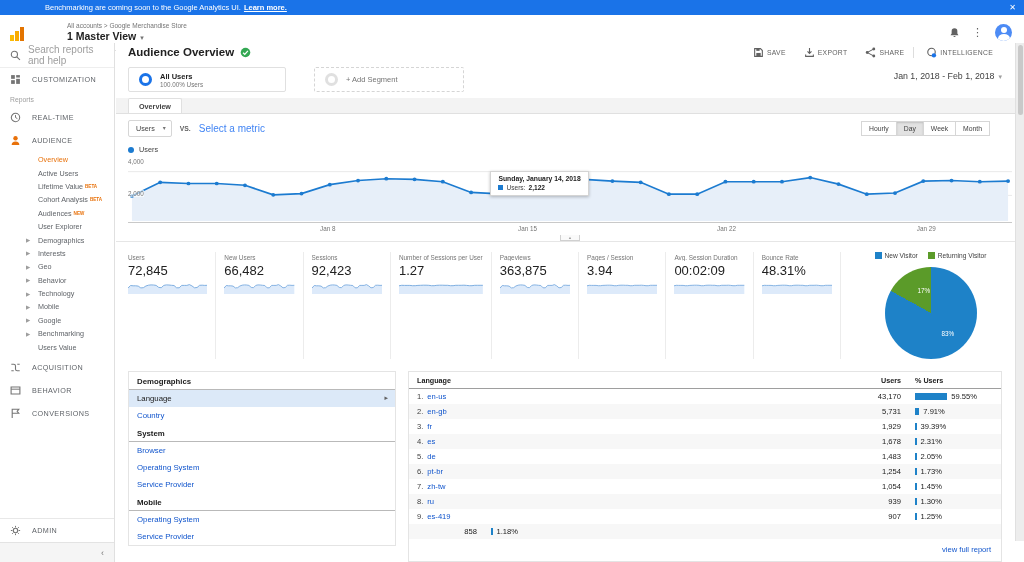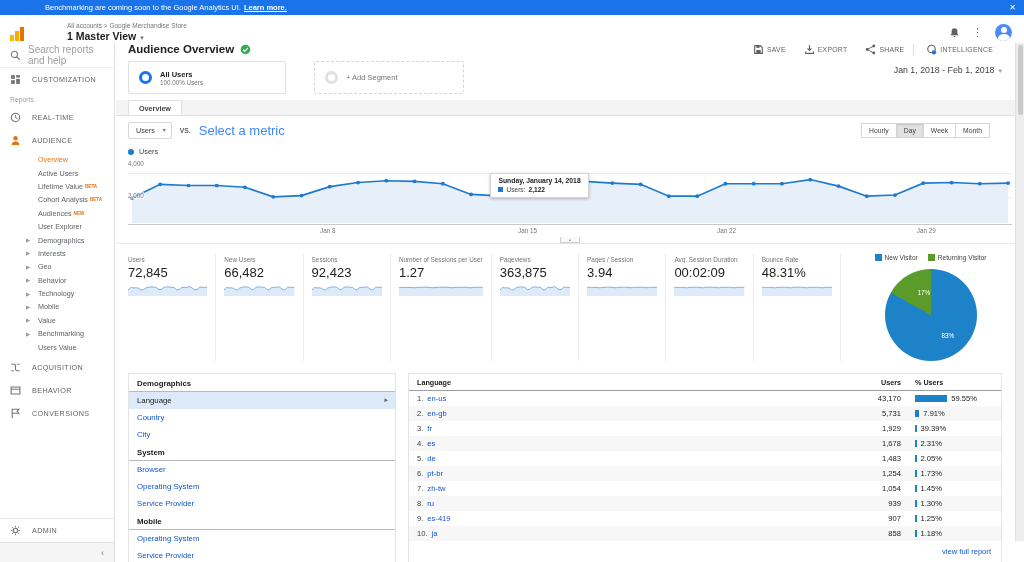--- a/index.html
+++ b/index.html
@@ -55,39 +55,39 @@
   .right-gutter .thumb { position:absolute; top:2px; left:1.5px; width:5px; height:70px; border-radius:3px; background:#c9c9c9; }
 
   .report-header { height:26px; display:flex; align-items:center; padding:0 22px 0 12px; }
   .report-title { font-size:11.5px; font-weight:bold; color:#212121; }
   .check-badge { width:11px; height:11px; margin-left:6px; }
   .toolbar { margin-left:auto; display:flex; align-items:center; }
   .tb-btn { display:flex; align-items:center; gap:3px; font-size:6.8px; color:#616161; letter-spacing:.3px; padding:0 9px; cursor:pointer; }
   .tb-btn.intel { border-left:1px solid #ddd; padding-left:12px; }
 
   .segment-row { display:flex; align-items:flex-start; padding:6px 22px 6px 12px; }
-  .seg-card { width:158px; height:33px; border:1px solid #e0e0e0; border-radius:2px; background:#fff; display:flex; align-items:center; gap:8px; padding:0 10px; cursor:pointer; }
+  .seg-card { width:158px; height:25px; border:1px solid #e0e0e0; border-radius:2px; background:#fff; display:flex; align-items:center; gap:8px; padding:0 10px; cursor:pointer; }
   .seg-ring { width:13px; height:13px; border-radius:50%; border:3px solid #1a73e8; }
   .seg-card .t1 { font-size:7.5px; font-weight:bold; color:#212121; }
   .seg-card .t2 { font-size:6.3px; color:#757575; }
   .seg-card.add { margin-left:28px; width:150px; border:1px dashed #d5d5d5; color:#757575; }
   .seg-card.add .seg-ring { border-color:#e0e0e0; }
   .seg-card.add .t1 { font-weight:normal; color:#757575; }
   .date-range { margin-left:auto; font-size:8.8px; color:#424242; padding-top:4px; cursor:pointer; }
   .date-range:after { content:"▾"; color:#9e9e9e; font-size:7px; margin-left:4px; }
 
   .tabstrip { height:16px; background:#f3f3f3; border-bottom:1px solid #e0e0e0; padding-left:12px; display:flex; align-items:flex-end; }
   .tab { background:#fff; border:1px solid #e0e0e0; border-bottom:none; font-size:7.2px; font-weight:bold; color:#424242; padding:3px 10px 2px; border-radius:2px 2px 0 0; cursor:pointer; }
 
   .chart-panel { padding:6px 0 0; border-bottom:1px solid #e6e6e6; }
   .controls { display:flex; align-items:center; gap:8px; padding:0 12px; }
   .metric-select { position:relative; border:1px solid #d6d6d6; border-radius:2px; background:#fff; font-size:7.2px; color:#424242; padding:3px 16px 3px 7px; cursor:pointer; }
   .metric-select:after { content:"▾"; position:absolute; right:5px; top:3px; font-size:6px; color:#757575; }
   .vs { font-size:6.8px; font-weight:bold; color:#616161; }
-  .sel-metric { font-size:13px; color:#4285f4; cursor:pointer; }
+  .sel-metric { font-size:10px; color:#4285f4; cursor:pointer; }
   .granularity { margin-left:auto; margin-right:22px; display:flex; }
   .gr-btn { border:1px solid #d6d6d6; background:#fff; font-size:6.8px; color:#424242; padding:3px 7px; margin-left:-1px; cursor:pointer; }
   .gr-btn.active { background:#e2e2e2; box-shadow:inset 0 1px 2px rgba(0,0,0,.15); }
   .legend-row { display:flex; align-items:center; gap:5px; padding:8px 12px 2px; }
   .legend-dot { width:6px; height:6px; border-radius:50%; background:#1c7bd0; }
   .legend-row span { font-size:7.3px; color:#424242; }
   .ylab-top { font-size:6.3px; color:#757575; padding:2px 0 1px 12px; }
   .chart-area { position:relative; height:57px; margin:0 12px; border-bottom:1px solid #c9c9c9; cursor:crosshair; }
   .chart-area svg { position:absolute; inset:0; width:100%; height:100%; }
   .ylab-mid { position:absolute; left:0; top:24px; font-size:6.3px; color:#757575; background:rgba(255,255,255,.6); z-index:2; }
@@ -246,21 +246,21 @@
       <div class="sub-item">
           <i class="arr"></i>
           <span>Technology</span>
         </div>
       <div class="sub-item">
           <i class="arr"></i>
           <span>Mobile</span>
         </div>
       <div class="sub-item">
           <i class="arr"></i>
-          <span>Value</span>
+          <span>Google</span>
         </div>
       <div class="sub-item">
           <i class="arr"></i>
           <span>Benchmarking</span>
         </div>
       <div class="sub-item">
           <span>Users Value</span>
         </div>
     </div>
     <div class="sb-item">
@@ -519,21 +519,20 @@
           <span class="pie-lab l83">83%</span>
         </div>
       </div>
     </div>
 
     <div class="bottom-row">
       <div class="explorer">
         <div class="ex-title">Demographics</div>
         <div class="ex-item active">Language</div>
         <div class="ex-item">Country</div>
-        <div class="ex-item">City</div>
         <div class="ex-title">System</div>
         <div class="ex-item">Browser</div>
         <div class="ex-item">Operating System</div>
         <div class="ex-item">Service Provider</div>
         <div class="ex-title">Mobile</div>
         <div class="ex-item">Operating System</div>
         <div class="ex-item">Service Provider</div>
 
       </div>
 
@@ -636,24 +635,20 @@
               <span class="lt-rank">9.</span>
               <span class="lt-link">es-419</span>
             </div>
             <span class="lt-users">907</span>
             <div class="lt-pct">
               <div class="pct-bar" style="width: 0.7px; background: rgb(30, 130, 200);"></div>
               <span class="lt-pcttxt">1.25%</span>
             </div>
           </div>
         <div class="lt-row">
-            <div class="lt-lang">
-              <span class="lt-rank">10.</span>
-              <span class="lt-link">ja</span>
-            </div>
             <span class="lt-users">858</span>
             <div class="lt-pct">
               <div class="pct-bar" style="width: 0.6px; background: rgb(30, 130, 200);"></div>
               <span class="lt-pcttxt">1.18%</span>
             </div>
           </div>
         <div class="view-full">view full report</div>
       </div>
     </div>
 

